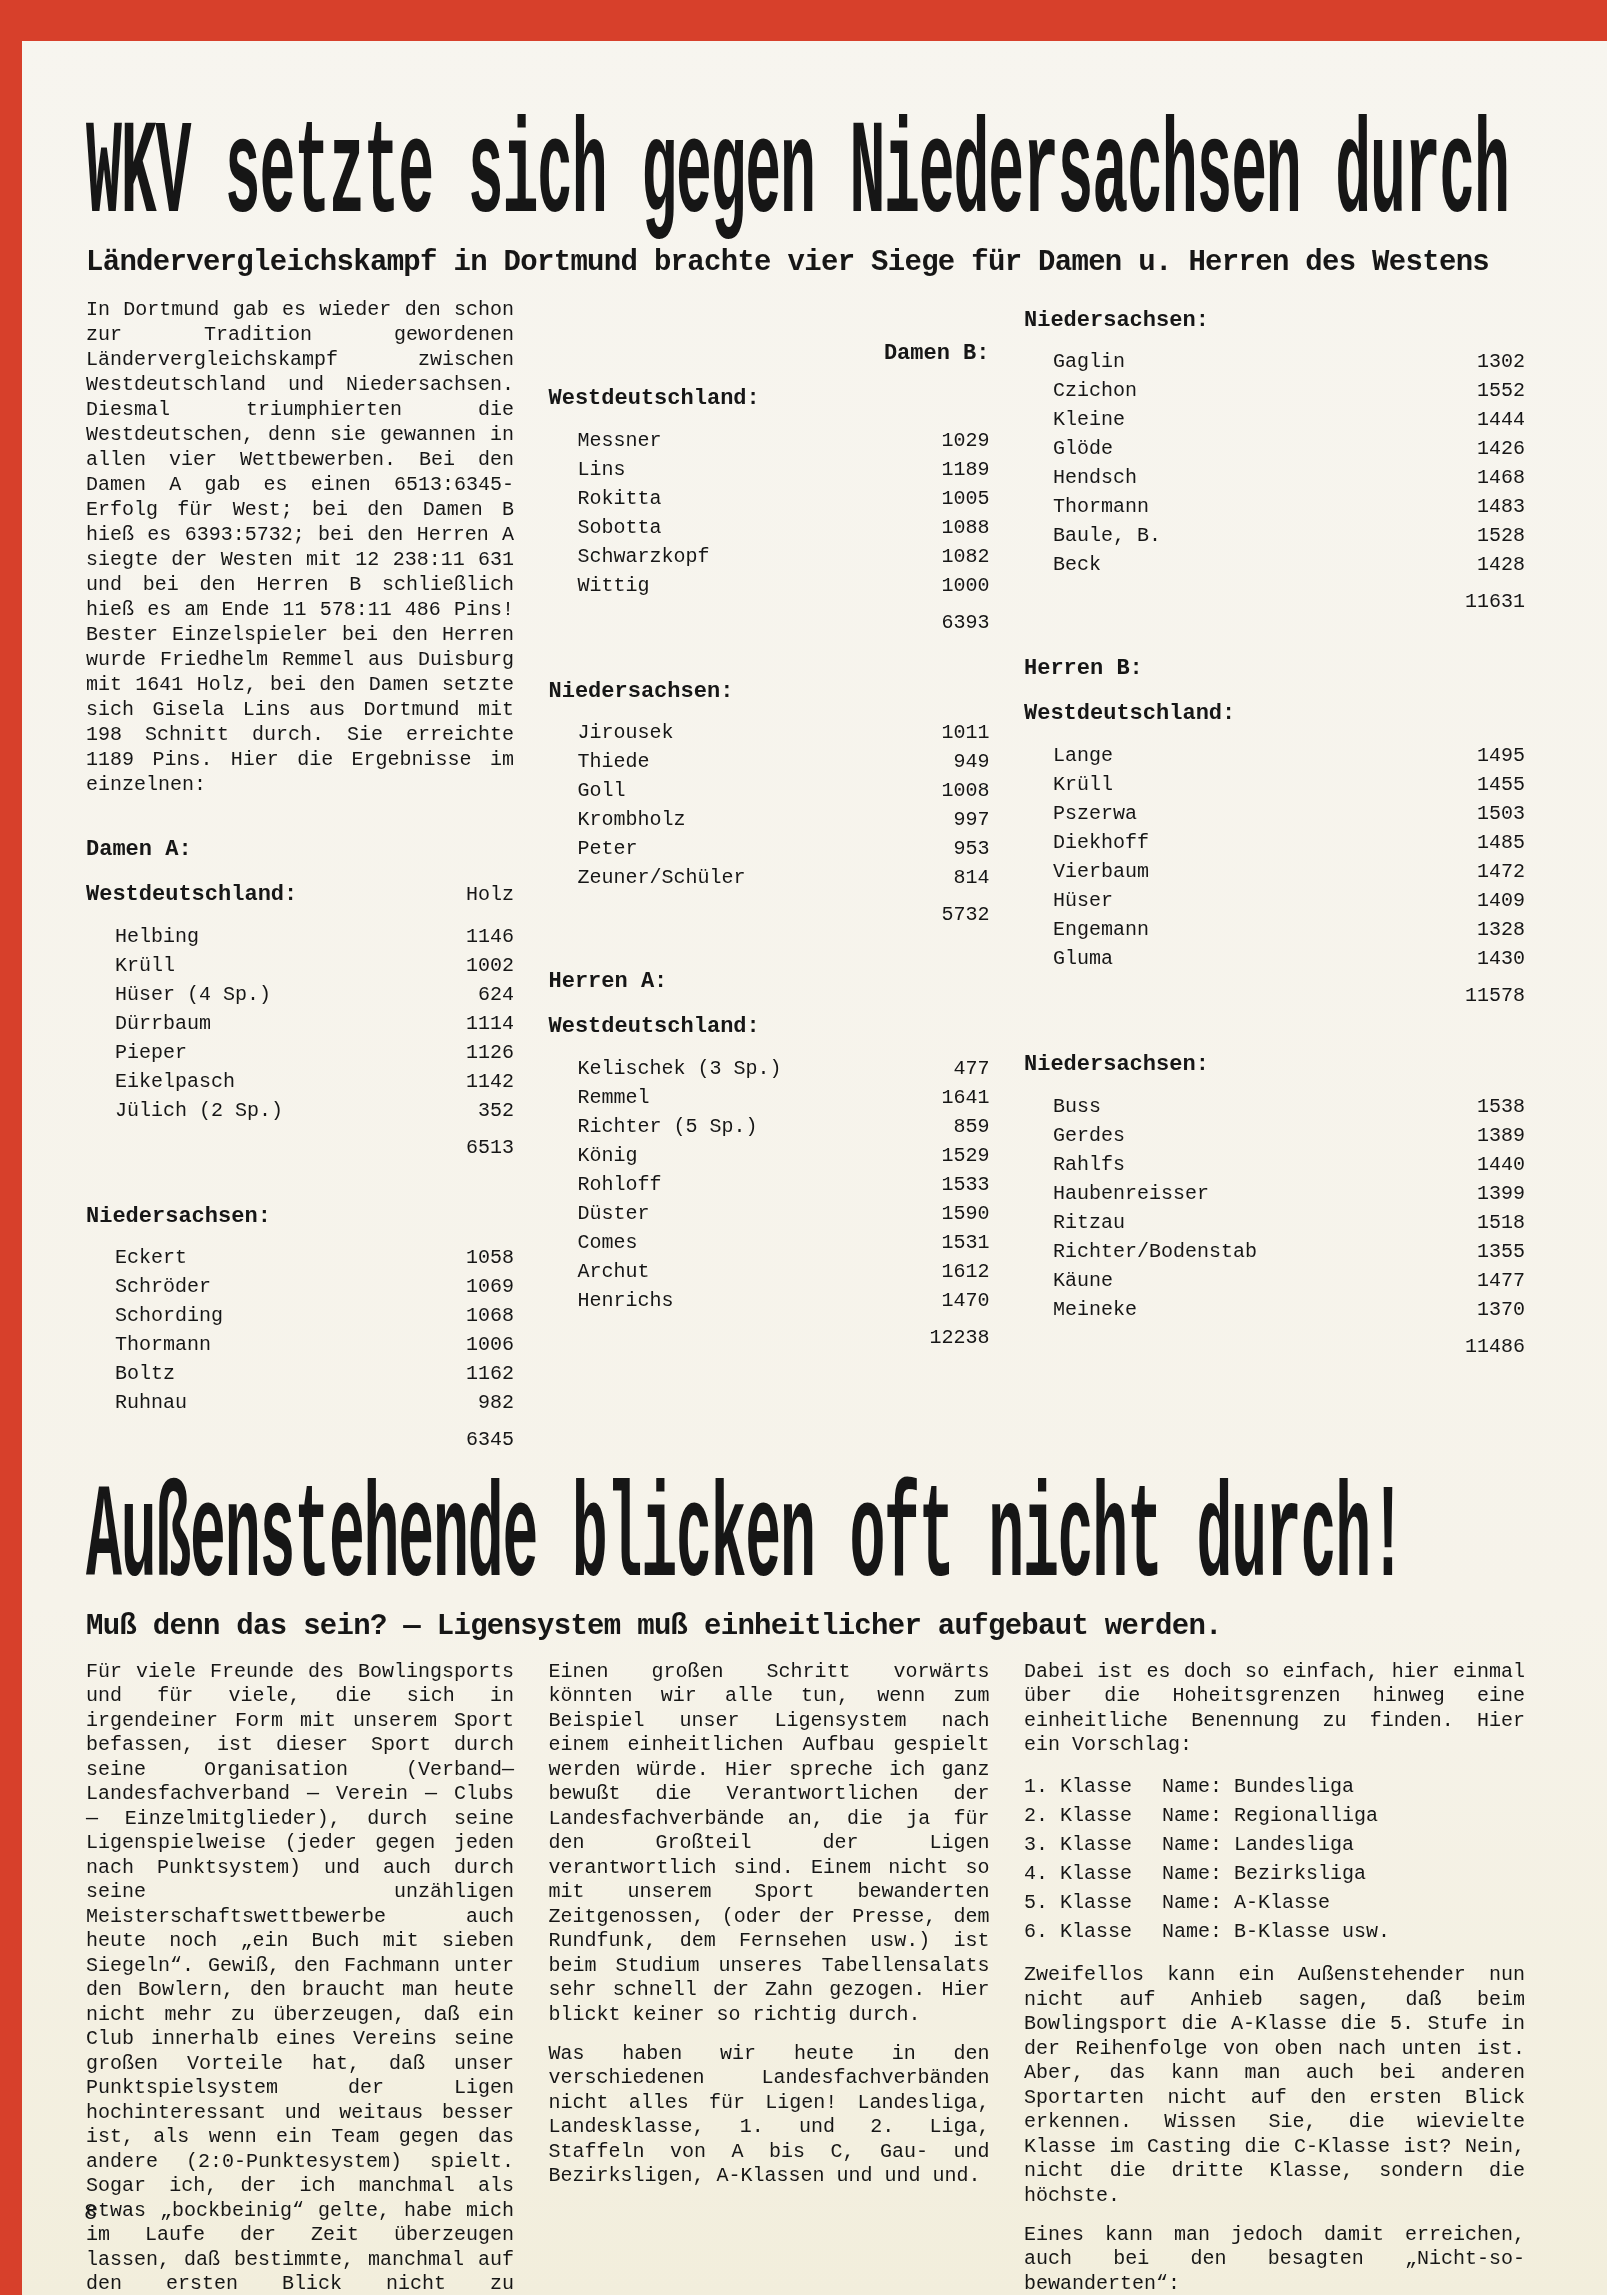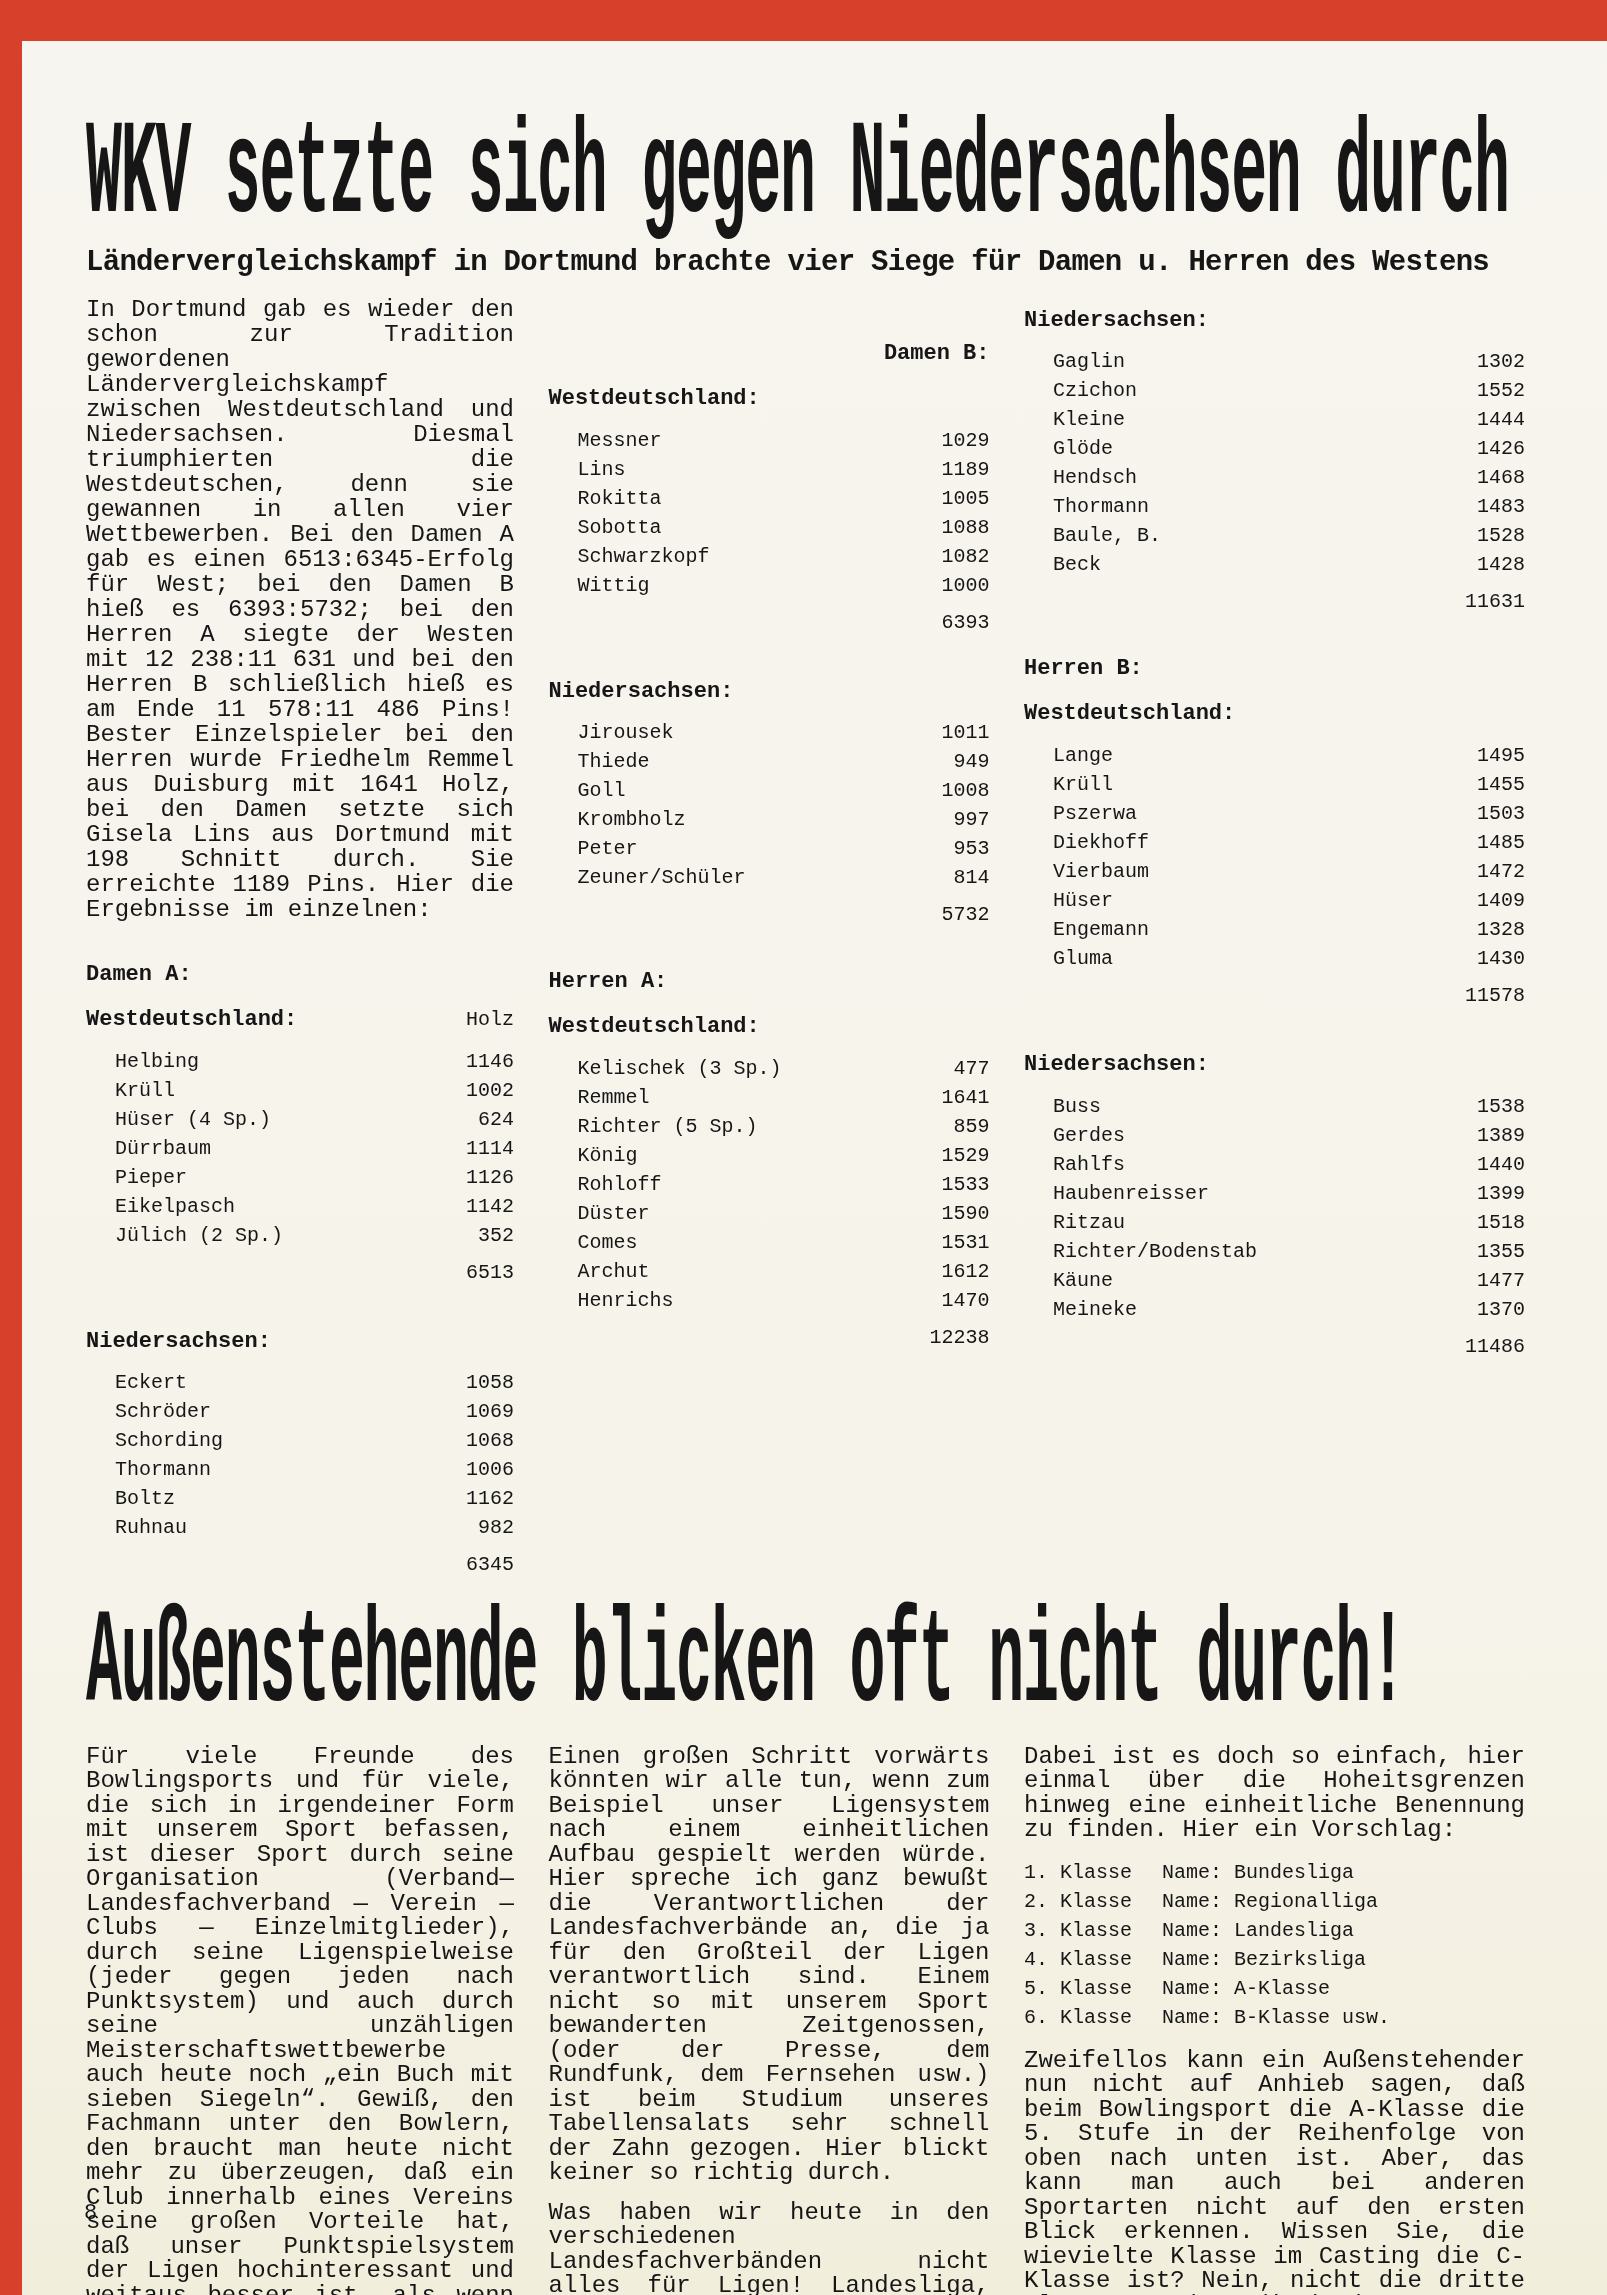--- a/index.html
+++ b/index.html
@@ -22,21 +22,21 @@
   }
   .subhead{
     font-weight:bold;font-size:29px;line-height:33px;letter-spacing:-0.7px;
     margin:6.6px 0 0 0;white-space:nowrap;
   }
   .cols{display:flex;justify-content:space-between;align-items:flex-start;}
   .a1{margin-top:18.6px;}
   .a1col1{width:428px;}
   .a1col2{width:441px;padding-top:44px;}
   .a1col3{width:501px;padding-top:10.6px;}
-  p.body{font-size:24px;line-height:25px;text-align:justify;margin:0 0 14.6px 0;}
+  p.body{font-size:20px;line-height:25px;text-align:justify;margin:0 0 14.6px 0;}
   p.body:last-child{margin-bottom:0;}
   .intro{margin-bottom:0;}
   .sec-title{font-weight:bold;font-size:22px;line-height:25px;margin-top:40px;}
   .sec-title.first{margin-top:0;text-align:right;}
   .team-line{display:flex;justify-content:space-between;font-weight:bold;
     font-size:22px;line-height:25px;margin-top:20px;}
   .team-line.standalone{margin-top:42px;}
   .team-line.standalone.first{margin-top:0;}
   .holz{font-weight:normal;font-size:20px;}
   .rows{margin-top:14.6px;}
@@ -354,20 +354,21 @@
             <div class="srow">
               <span class="pname">Meineke</span>
               <span class="pscore">1370</span>
             </div>
           </div>
           <div class="total-row">11486</div>
         </div>
       </div>
 
     <h1 class="display a2head">Außenstehende blicken oft nicht durch!</h1>
+    <h2 class="subhead">Muß denn das sein? — Ligensystem muß einheitlicher aufgebaut werden.</h2>
 
     <div class="cols a2" id="a2cols">
         <div class="a2col1">
           <p class="body">Für viele Freunde des Bowlingsports und für viele, die sich in irgendeiner Form mit unserem Sport befassen, ist dieser Sport durch seine Organisation (Verband—Landesfachverband — Verein — Clubs — Einzelmitglieder), durch seine Ligenspielweise (jeder gegen jeden nach Punktsystem) und auch durch seine unzähligen Meisterschaftswettbewerbe auch heute noch „ein Buch mit sieben Siegeln“. Gewiß, den Fachmann unter den Bowlern, den braucht man heute nicht mehr zu überzeugen, daß ein Club innerhalb eines Vereins seine großen Vorteile hat, daß unser Punktspielsystem der Ligen hochinteressant und weitaus besser ist, als wenn ein Team gegen das andere (2:0-Punktesystem) spielt. Sogar ich, der ich manchmal als etwas „bockbeinig“ gelte, habe mich im Laufe der Zeit überzeugen lassen, daß bestimmte, manchmal auf den ersten Blick nicht zu erkennende Dinge innerhalb unseres Bowlingsports ihren guten Grund und ihre Daseinsberechtigung haben.</p>
         </div>
         <div class="a2col2">
           <p class="body">Einen großen Schritt vorwärts könnten wir alle tun, wenn zum Beispiel unser Ligensystem nach einem einheitlichen Aufbau gespielt werden würde. Hier spreche ich ganz bewußt die Verantwortlichen der Landesfachverbände an, die ja für den Großteil der Ligen verantwortlich sind. Einem nicht so mit unserem Sport bewanderten Zeitgenossen, (oder der Presse, dem Rundfunk, dem Fernsehen usw.) ist beim Studium unseres Tabellensalats sehr schnell der Zahn gezogen. Hier blickt keiner so richtig durch.</p>
           <p class="body">Was haben wir heute in den verschiedenen Landesfachverbänden nicht alles für Ligen! Landesliga, Landesklasse, 1. und 2. Liga, Staffeln von A bis C, Gau- und Bezirksligen, A-Klassen und und und.</p>
         </div>
         <div class="a2col3">

